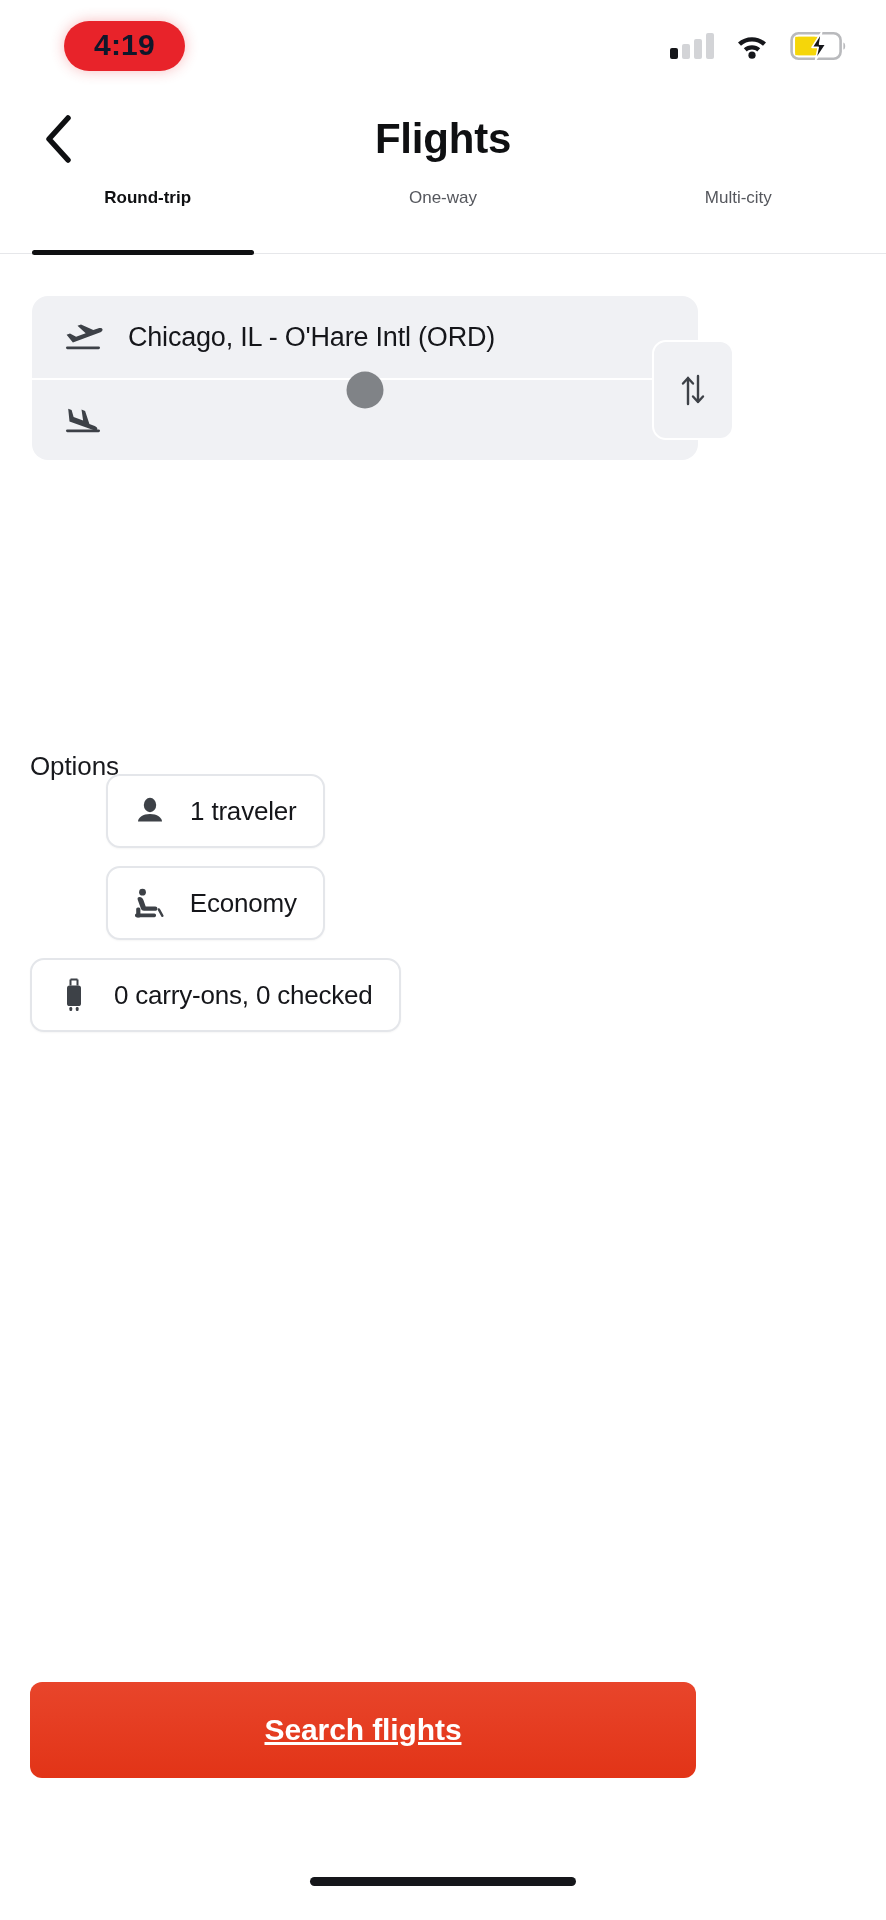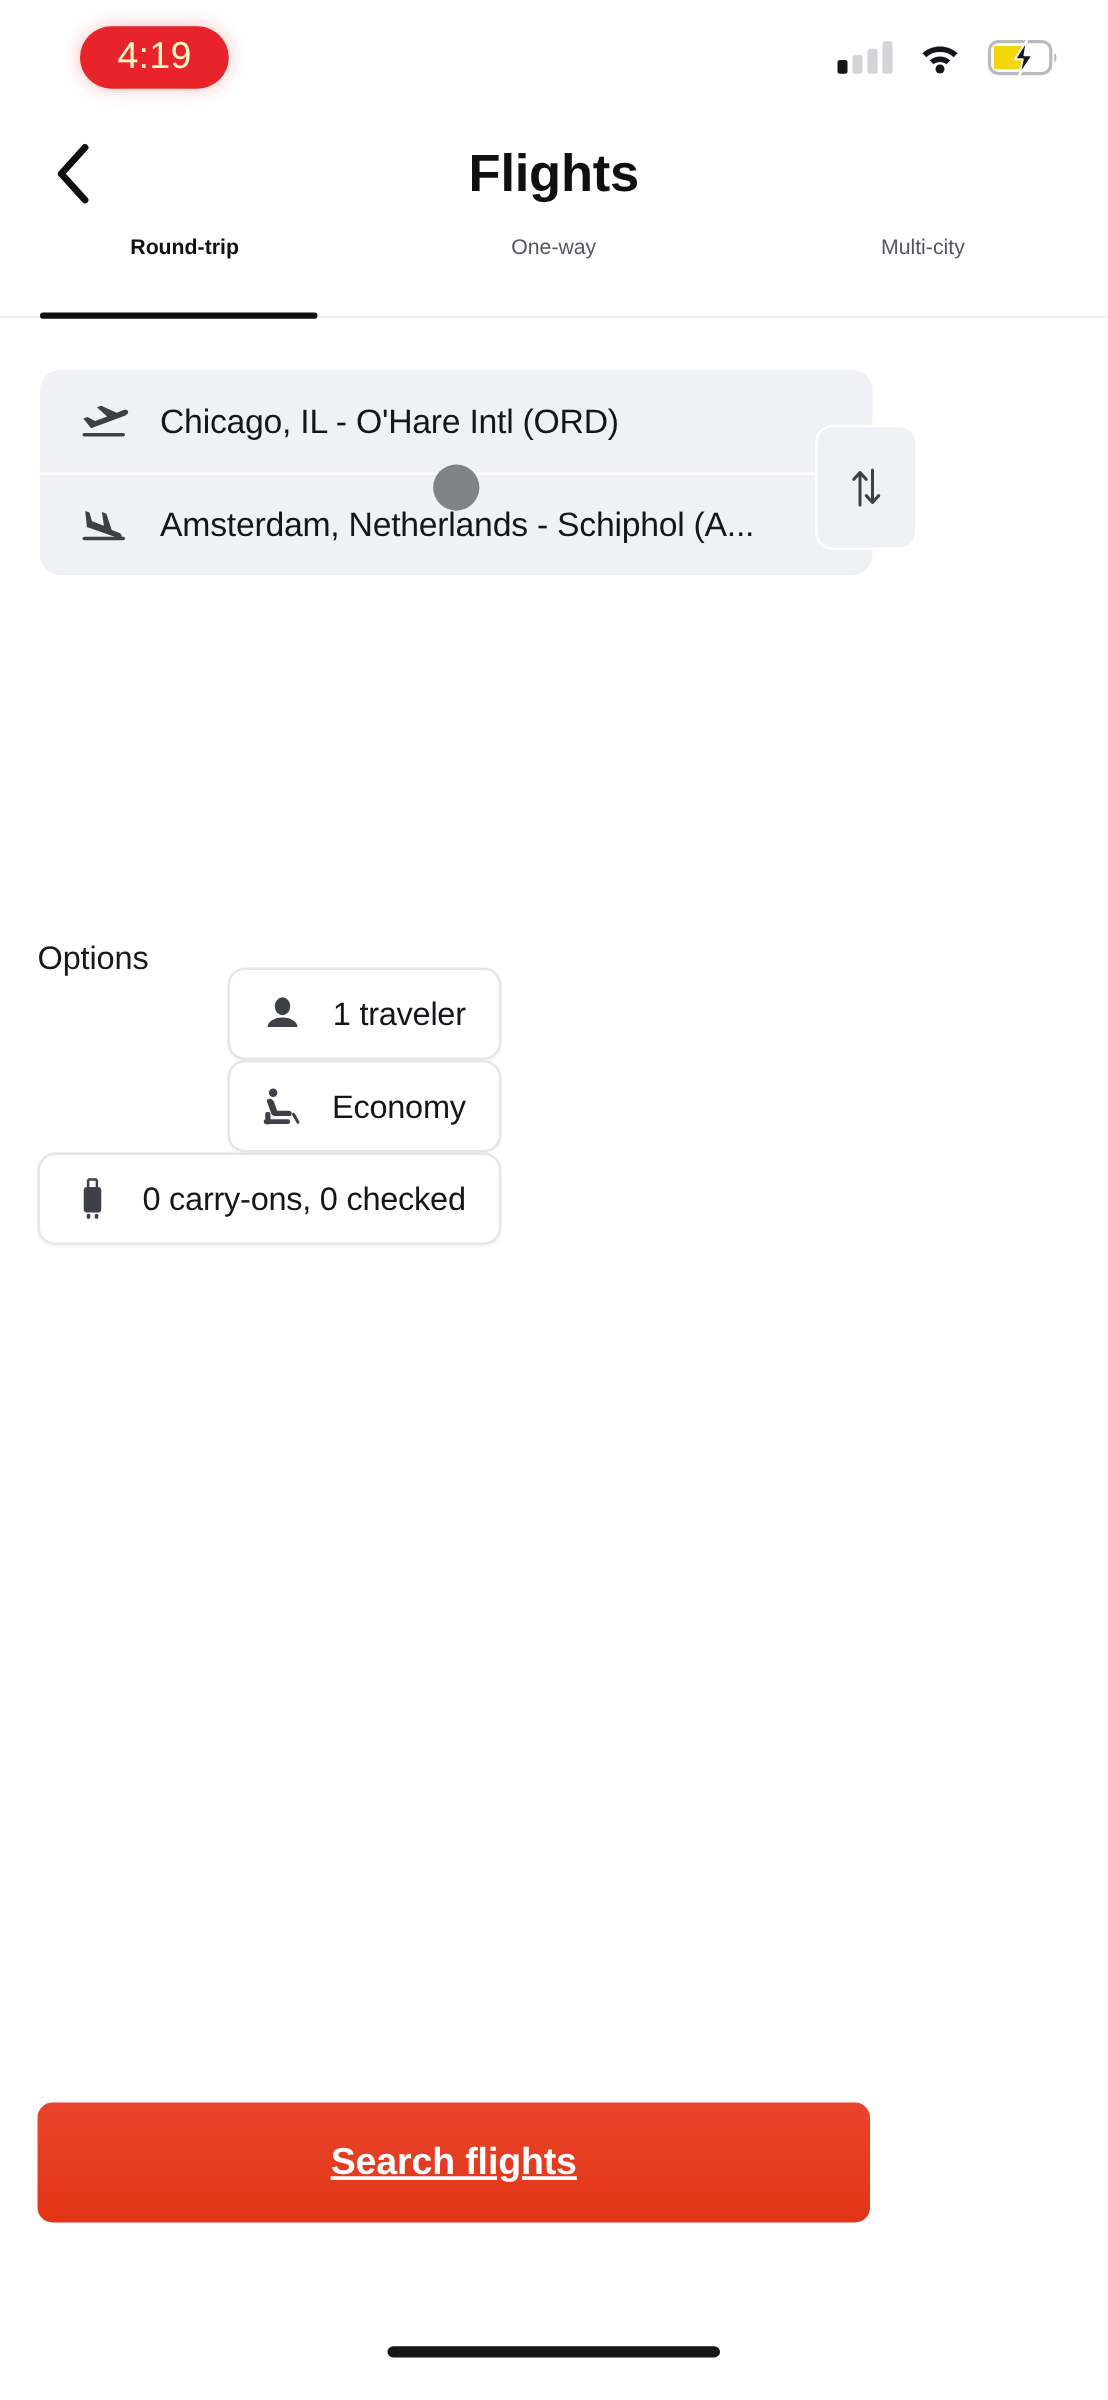--- a/index.html
+++ b/index.html
@@ -21,23 +21,23 @@
   .statusbar {
     position:relative;
     height:92px;
     flex:0 0 92px;
     display:flex; align-items:center;
     justify-content:space-between;
     padding:0 38px 0 64px;
   }
   .time-pill {
     background:#e8232a;
-    color:#fef9c3;
+    color:#0f172a;
     font-size:30px;
-    font-weight:normal;
+    font-weight:bold;
     letter-spacing:0.2px;
     border-radius:40px;
     padding:9px 30px 11px;
     line-height:1;
     display:flex; align-items:center;
     box-shadow:0 0 14px rgba(232,35,42,.30);
   }
   .status-icons { display:flex; align-items:center; gap:21px; }
 
   .signal { display:flex; align-items:flex-end; gap:4px; height:26px; }
@@ -191,21 +191,22 @@
     font-size:26px;
     color:#18191d;
     letter-spacing:-0.1px;
     margin-top:25px;
   }
 
   .chips {
     position:absolute;
     left:30px; top:520px;
     display:flex; flex-direction:column;
-    align-items:flex-end;
+    align-items:center;
+    gap:18px;
   }
   .chip {
     display:inline-flex; align-items:center;
     height:74px;
     padding:0 26px 0 22px;
     border:2px solid #e4e6ea;
     border-radius:14px;
     background:#ffffff;
     cursor:pointer;
     box-shadow:0 1px 2px rgba(20,22,26,.04);
@@ -317,21 +318,20 @@
         <span class="route-text">Chicago, IL - O'Hare Intl (ORD)</span>
       </div>
 
       <div class="route-row">
         <span class="route-icon">
           <svg width="40" height="34" viewBox="0 0 40 34">
             <path d="M5.2 5.8 8.6 7l2 7 9.5 3.6-1.6-11 3.6 1.3 4.3 13 5.3 2c1.9.7 3 2.1 2.6 3.3s-2.1 1.5-4 .8L6.5 18.5z" fill="#3d4147"></path>
             <rect x="3" y="26.4" width="34" height="2.8" rx="1.4" fill="#3d4147"></rect>
           </svg>
         </span>
-        <span class="route-text">Amsterdam, Netherlands - Schiphol (A...</span>
       </div>
 
       <div class="route-dot"></div>
 
       <div class="swap-btn">
         <svg width="30" height="34" viewBox="0 0 30 34">
           <path d="M10 31V5M10 5 5 10.5M10 5l5 5.5" fill="none" stroke="#3d4147" stroke-width="2.4" stroke-linecap="round" stroke-linejoin="round"></path>
           <path d="M20 3v26M20 29l-5-5.5M20 29l5-5.5" fill="none" stroke="#3d4147" stroke-width="2.4" stroke-linecap="round" stroke-linejoin="round"></path>
         </svg>
       </div>

